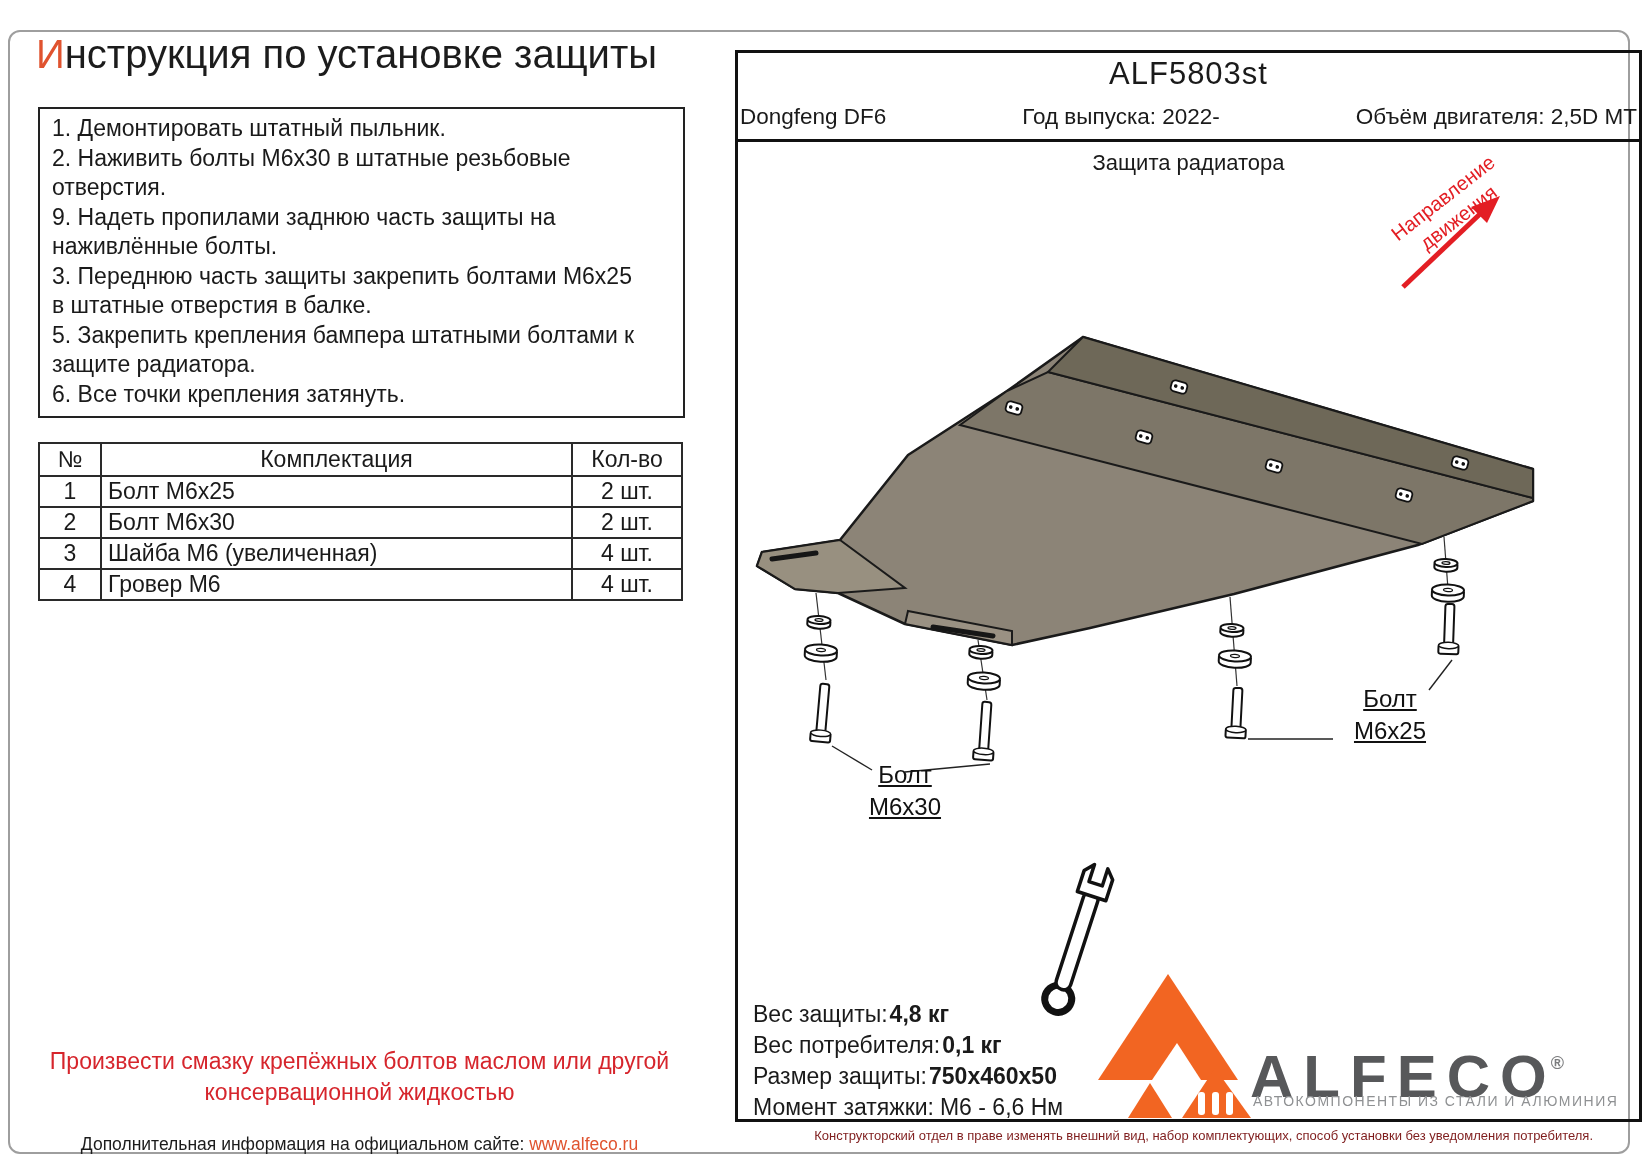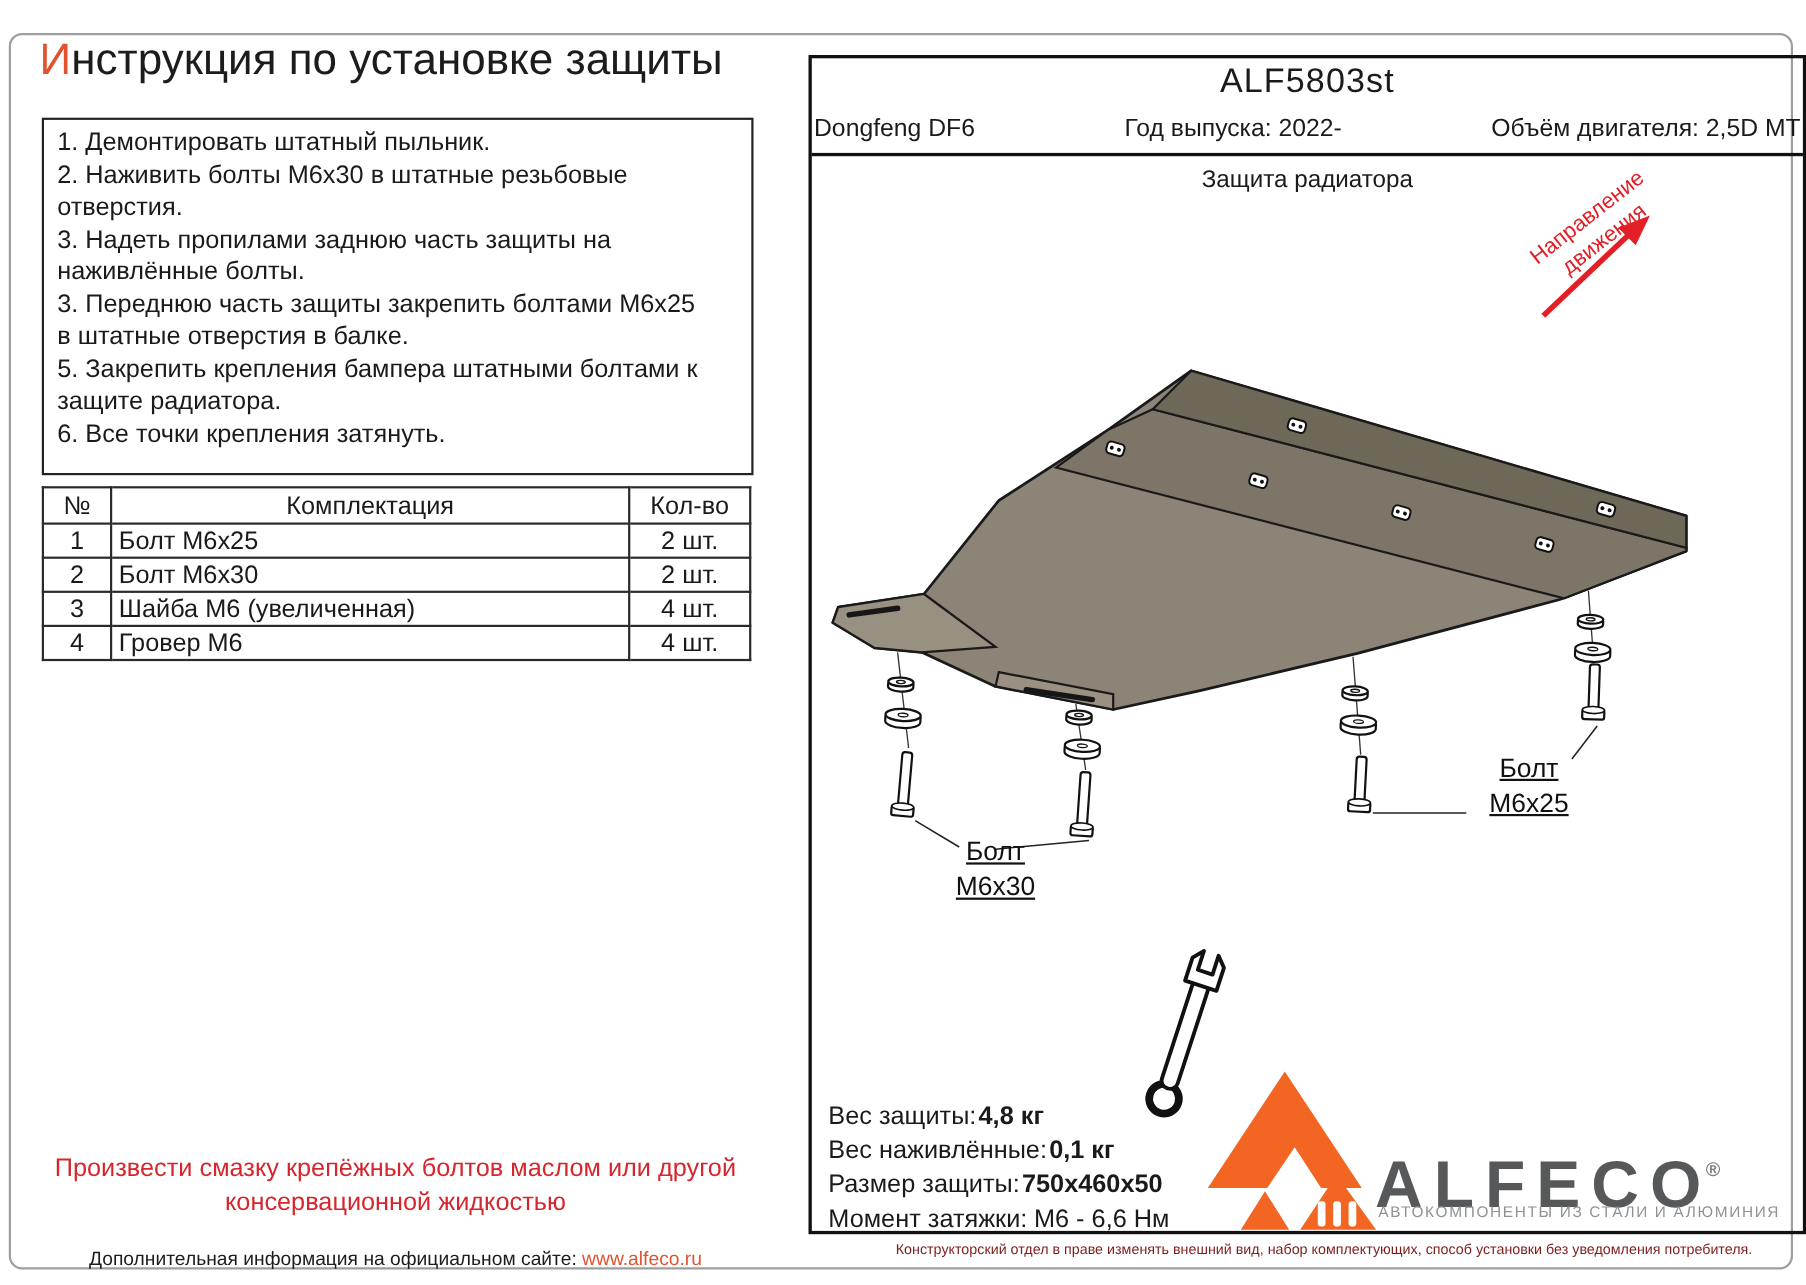--- a/index.html
+++ b/index.html
@@ -4,21 +4,21 @@
 <style>
   html,body{margin:0;padding:0;background:#fff;}
   .page{position:relative;width:1642px;height:1168px;background:#fff;
         font-family:"Liberation Sans",sans-serif;color:#1a1a1a;overflow:hidden;}
   .outer-border{position:absolute;left:8px;top:30px;width:1618px;height:1120px;
         border:2px solid #9e9e9e;border-radius:12px;}
   
   .doc-title{position:absolute;left:36px;top:28px;font-size:40px;line-height:52px;color:#1c1c1c;white-space:nowrap;}
   .doc-title .first{color:#e0532f;}
   .instructions-box{position:absolute;left:38px;top:107px;width:619px;
-        border:2px solid #222;padding:5px 12px 21px 12px;font-size:23px;line-height:29.5px;}
+        border:2px solid #222;padding:5px 12px 7px 12px;font-size:23px;line-height:29.5px;}
   .instruction{white-space:pre-line;}
   .parts-table{position:absolute;left:38px;top:442px;width:645px;border-collapse:collapse;font-size:23px;}
   .parts-table th,.parts-table td{border:2px solid #2a2a2a;padding:0 6px;height:29px;font-weight:normal;}
   .parts-table th{height:31px;text-align:center;}
   .col-num{width:48px;text-align:center;}
   .col-name{text-align:left;padding-left:10px;}
   .col-qty{width:96px;text-align:center;}
   .warning-text{position:absolute;left:38px;top:1046px;width:643px;text-align:center;
         color:#d6252c;font-size:23px;line-height:31px;white-space:pre-line;}
   .site-line{position:absolute;left:38px;top:1110px;width:643px;text-align:center;font-size:17.5px;color:#1c1c1c;margin-top:24px;}
@@ -57,21 +57,21 @@
   <div class="outer-border"></div>
 
   <div class="doc-title">
     <span class="first">И</span><span>нструкция по установке защиты</span>
   </div>
 
   <div class="instructions-box">
     <div class="instruction">1. Демонтировать штатный пыльник.</div>
     <div class="instruction">2. Наживить болты М6х30 в штатные резьбовые
 отверстия.</div>
-    <div class="instruction">3. Надеть пропилами заднюю часть защиты на
+    <div class="instruction">9. Надеть пропилами заднюю часть защиты на
 наживлённые болты.</div>
     <div class="instruction">3. Переднюю часть защиты закрепить болтами М6х25
 в штатные отверстия в балке.</div>
     <div class="instruction">5. Закрепить крепления бампера штатными болтами к
 защите радиатора.</div>
     <div class="instruction">6. Все точки крепления затянуть.</div>
   </div>
 
   <table class="parts-table">
     <thead>
@@ -232,21 +232,21 @@
     <div class="bolt-label bolt-label-25">
       <div><span>Болт</span></div>
       <div><span>М6х25</span></div>
     </div>
 
     <div class="specs">
       <div>
         <span>Вес защиты:</span><b>4,8 кг</b>
       </div>
       <div>
-        <span>Вес наживлённые:</span><b>0,1 кг</b>
+        <span>Вес потребителя:</span><b>0,1 кг</b>
       </div>
       <div>
         <span>Размер защиты:</span><b>750х460х50</b>
       </div>
       <div>
         <span>Момент затяжки:</span><span class="plain">М6 - 6,6 Нм</span>
       </div>
     </div>
 
     <div class="logo-wordmark">

